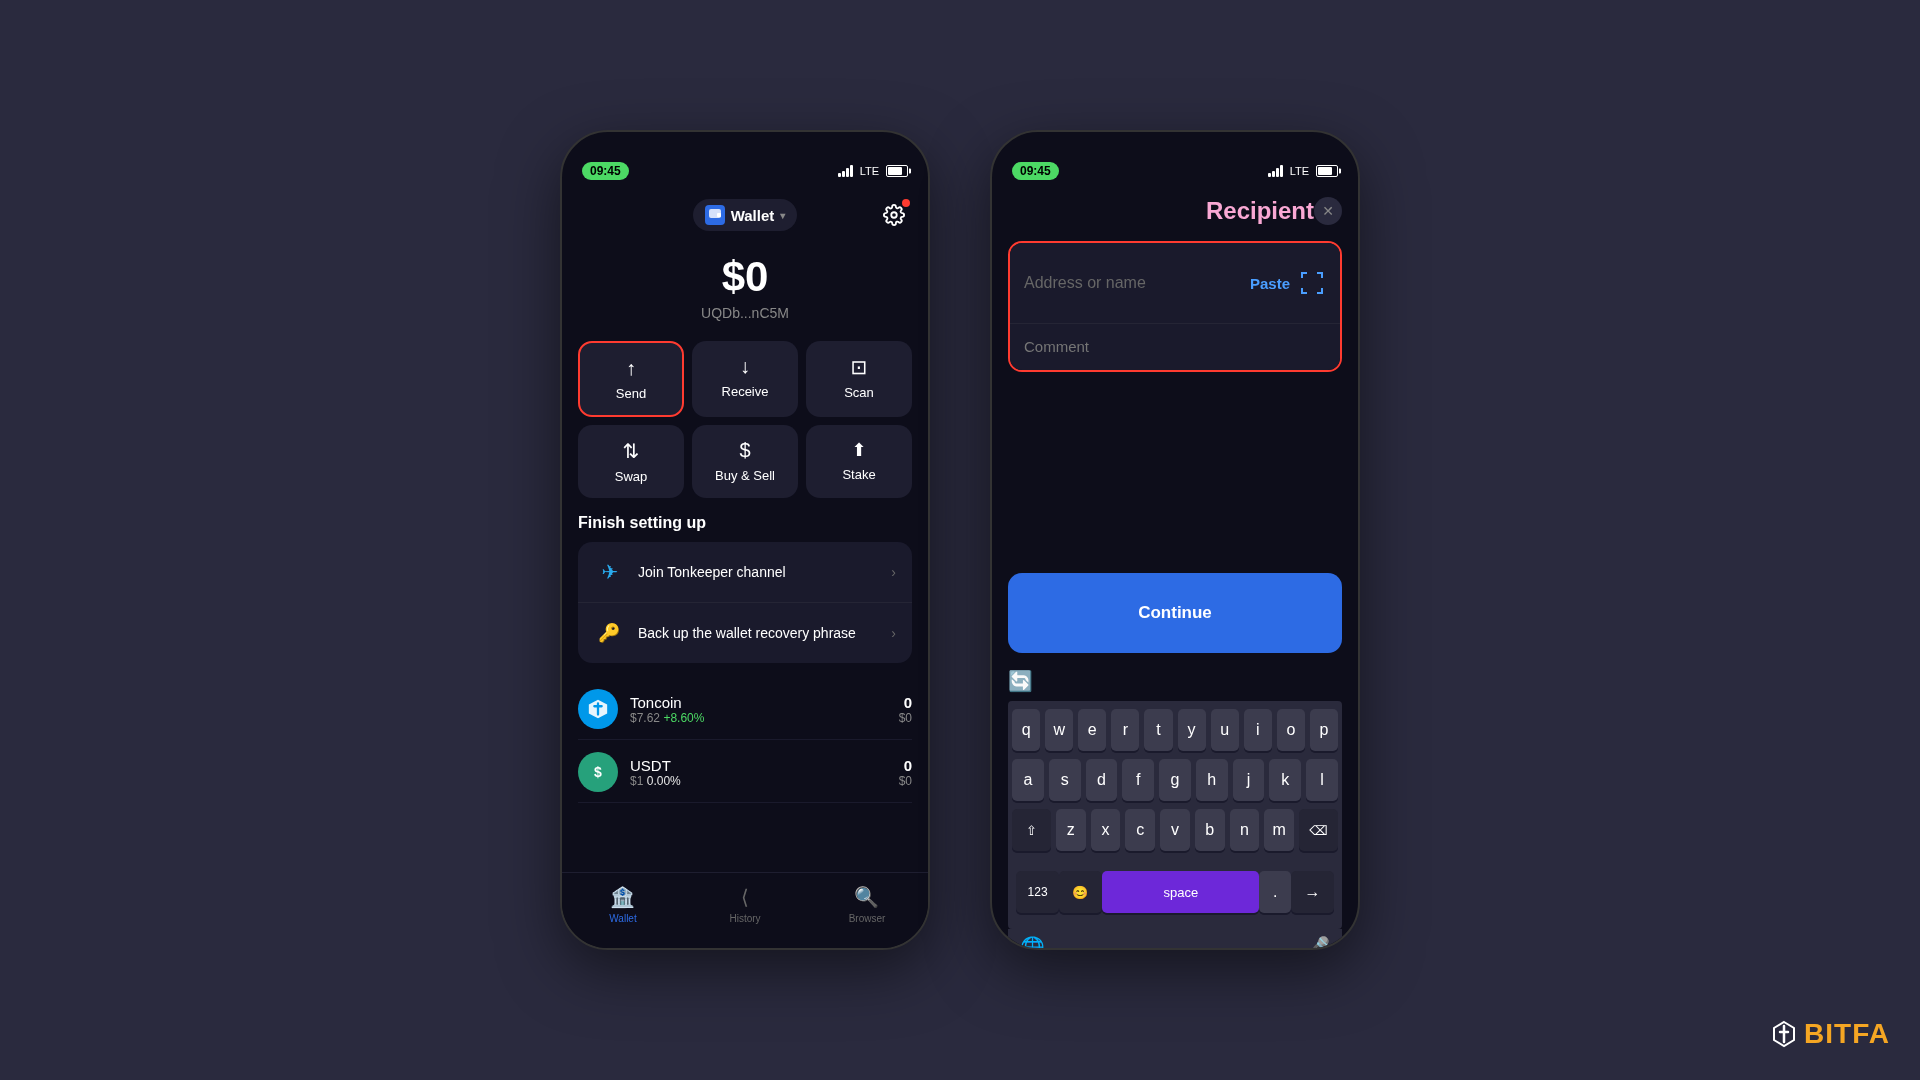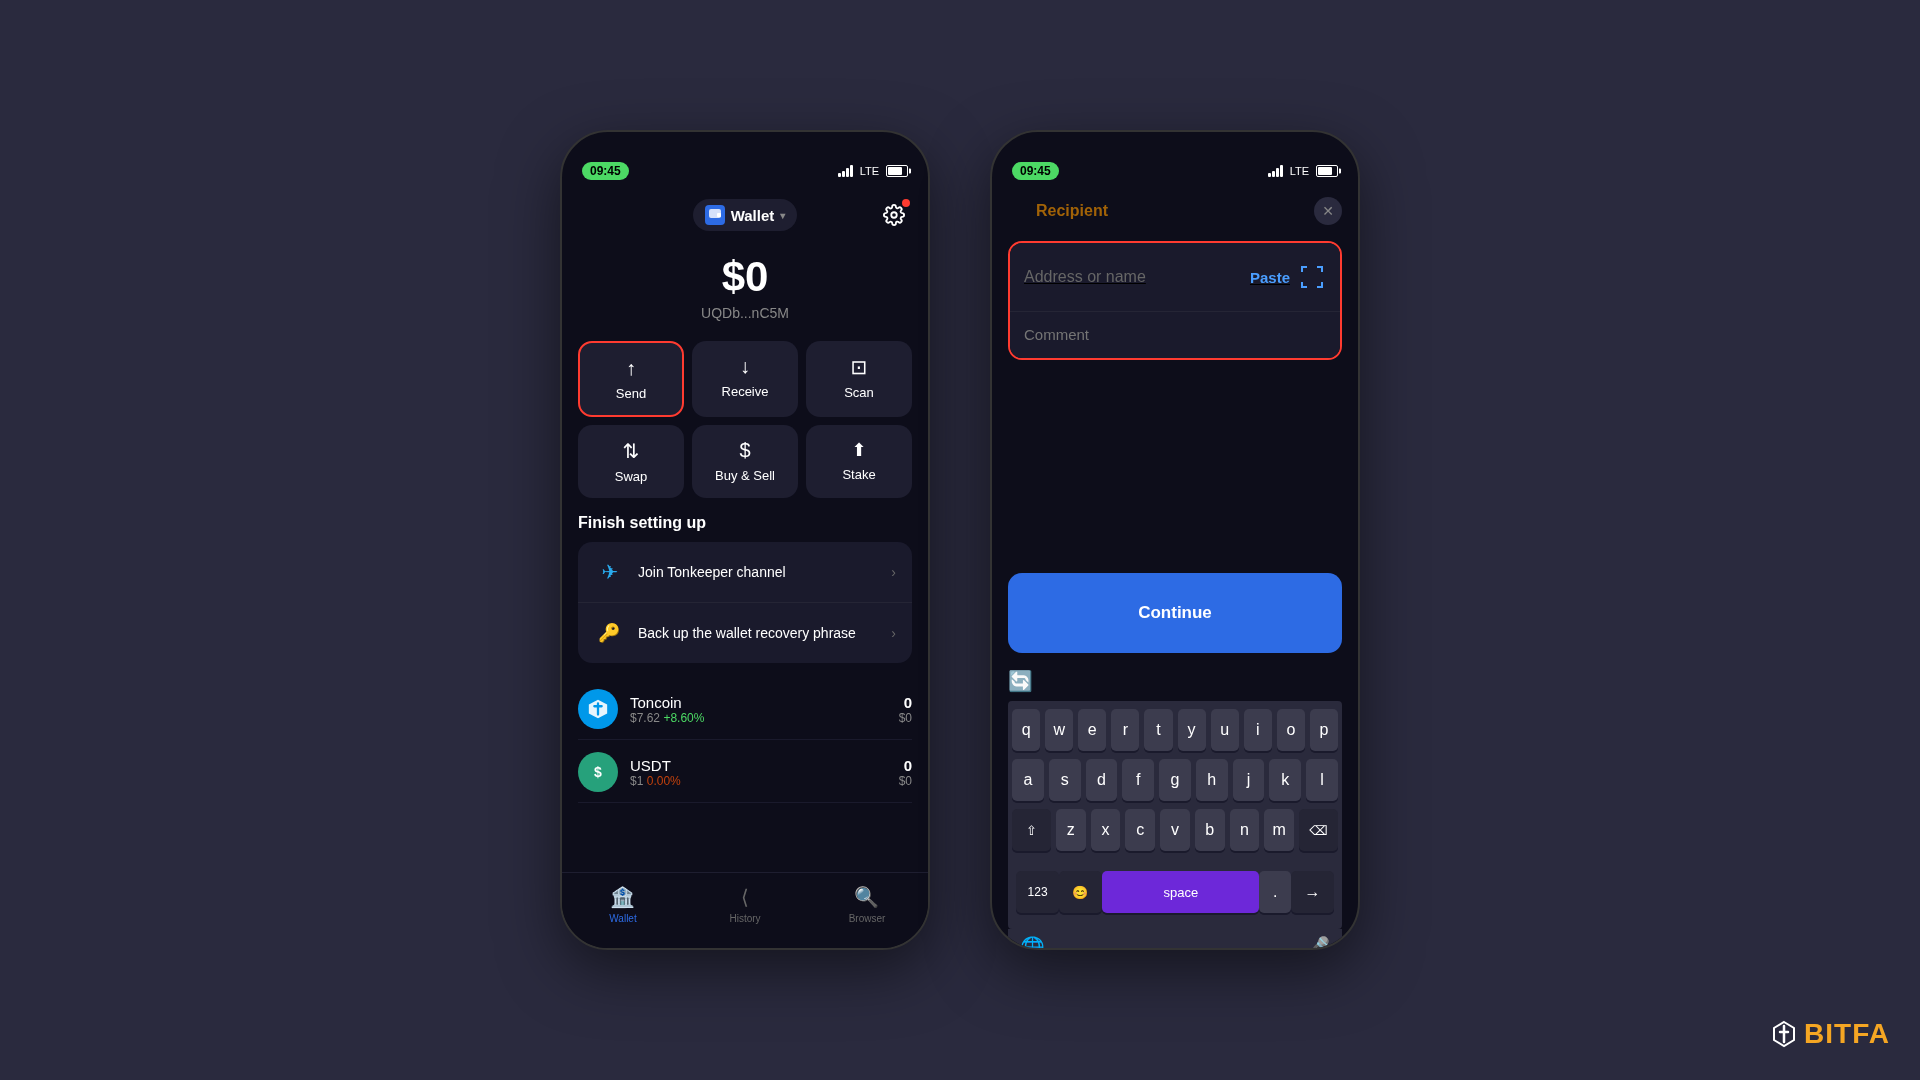--- a/index.html
+++ b/index.html
@@ -397,25 +397,25 @@
     }
 
     .recipient-header {
       display: flex;
       justify-content: space-between;
       align-items: center;
       padding: 8px 0 16px;
     }
 
     .recipient-title {
-      font-size: 16px;
+      font-size: 24px;
       font-weight: 700;
-      color: #a16207;
+      color: #f9a8d4;
       flex: 1;
-      text-align: left;
+      text-align: right;
     }
 
     .close-btn {
       width: 28px;
       height: 28px;
       display: flex;
       align-items: center;
       justify-content: center;
       background: #2a2a3e;
       border-radius: 50%;
@@ -429,23 +429,22 @@
       border: 2px solid #ff3b30;
       border-radius: 14px;
       overflow: hidden;
       margin-bottom: 12px;
     }
 
     .address-input-row {
       display: flex;
       align-items: center;
       background: #1a1a2c;
-      padding: 20px 14px;
+      padding: 26px 14px;
       gap: 8px;
-      text-decoration: underline;
     }
 
     .address-input {
       flex: 1;
       background: transparent;
       border: none;
       outline: none;
       color: #fff;
       font-size: 16px;
     }
@@ -713,21 +712,21 @@
           </div>
         </div>
         <div class="token-item">
           <div class="token-logo usdt">
             <span style="color:#fff;font-weight:700;font-size:14px;">$</span>
           </div>
           <div class="token-info">
             <div class="token-name">USDT</div>
             <div class="token-price">
               <span>$1</span>
-              <span style="color:#c2410c;">0.00%</span>
+              <span style="color:#e5e5e5;">0.00%</span>
             </div>
           </div>
           <div class="token-balance">
             <div class="token-amount">0</div>
             <div class="token-value">$0</div>
           </div>
         </div>
       </div>
     </div>
 

